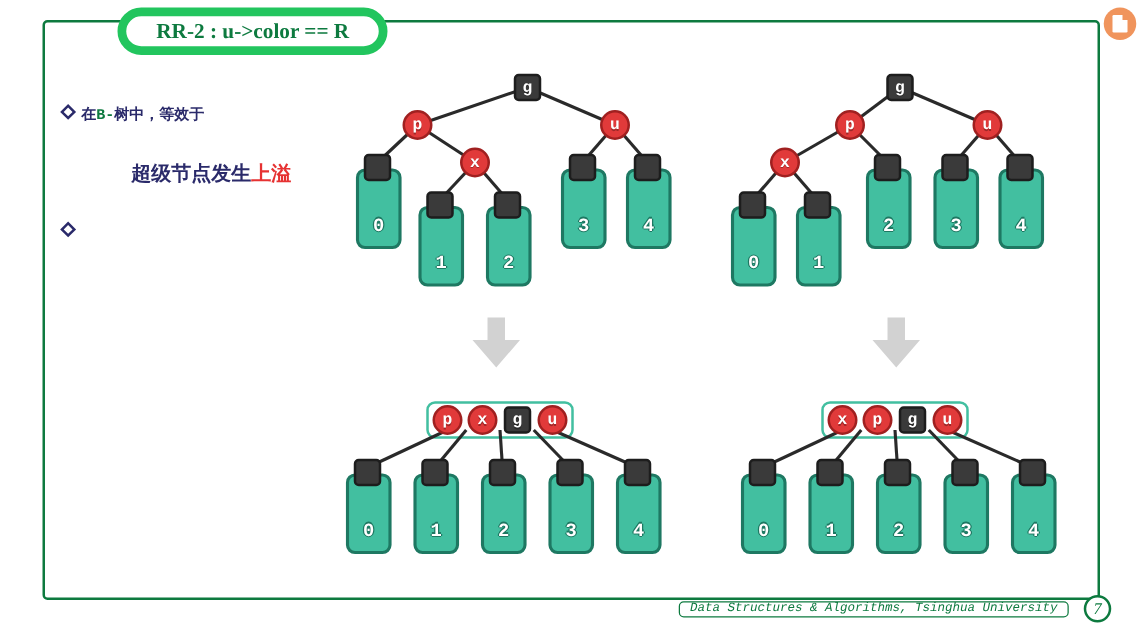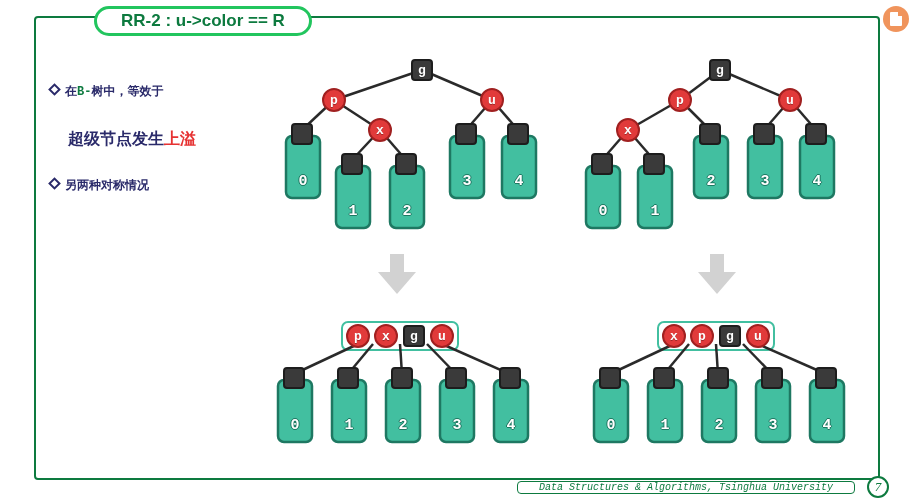--- a/index.html
+++ b/index.html
@@ -18,38 +18,38 @@
     width: 846px;
     height: 464px;
     border: 2px solid #0d7a3f;
     border-radius: 4px;
   }
   .title-pill {
     position: absolute;
     left: 94px;
     top: 6px;
     background: #fff;
-    border: 3px solid #22c55e;
+    border: 7px solid #22c55e;
     border-radius: 999px;
     padding: 2px 24px;
     font-weight: bold;
     color: #0d7a3f;
     font-size: 17px;
-    font-family: Liberation Sans, sans-serif;
+    font-family: Liberation Serif, serif;
   }
   .diamond { display:inline-block; width:9px; height:9px; border:2px solid #2a2a6a; transform: rotate(45deg); margin-right: 6px; vertical-align: 1px; }
   .bullet-area { position:absolute; left:50px; top:84px; width:220px; }
   .bullet-line { font-size:12px; font-weight:bold; color:#2a2a6a; margin-bottom: 28px; line-height:1.4;}
-  .bullet-sub { font-size:16px; font-weight:bold; color:#2a2a6a; margin-left:18px; margin-bottom:28px;}
+  .bullet-sub { font-size:16px; font-weight:bold; color:#2a2a6a; margin-left:18px; margin-bottom:28px;text-align:center;}
   .red { color:#e63232; }
   .green { color:#0d7a3f; }
   
   .footer {
     position:absolute; right:60px; bottom:6px;
-    background:#fff; padding:0 21px;
+    background:#fff; padding:0 8px;
     border:1px solid #0d7a3f; border-radius:4px;
     font-size:10px; font-style:italic; color:#0d7a3f;
     font-family: "Courier New", monospace;
     text-align: right;
   }
   .page-num {
     position:absolute; right:26px; bottom:2px;
     width:22px; height:22px; border:2px solid #0d7a3f;
     border-radius:50%; font-size:13px; font-style:italic;
     color:#0d7a3f; background:#fff;
@@ -93,21 +93,21 @@
   </div>
 
   <div class="bullet-area">
     <div class="bullet-line">
       <span class="diamond"></span><span>在</span><span class="green">B-</span><span>树中，等效于</span>
     </div>
     <div class="bullet-sub">
       <span>超级节点发生</span><span class="red">上溢</span>
     </div>
     <div class="bullet-line">
-      <span class="diamond"></span><span>另两种对称情况</span>
+      <span class="diamond"></span>
     </div>
   </div>
 
   <div class="chart" style="left:272px; top:58px;">
     <svg width="292" height="170">
 
       <line class="edge" x1="150" y1="12" x2="62" y2="42"></line>
       <line class="edge" x1="150" y1="12" x2="220" y2="42"></line>
       <line class="edge" x1="62" y1="42" x2="30" y2="72"></line>
       <line class="edge" x1="62" y1="42" x2="108" y2="72"></line>

